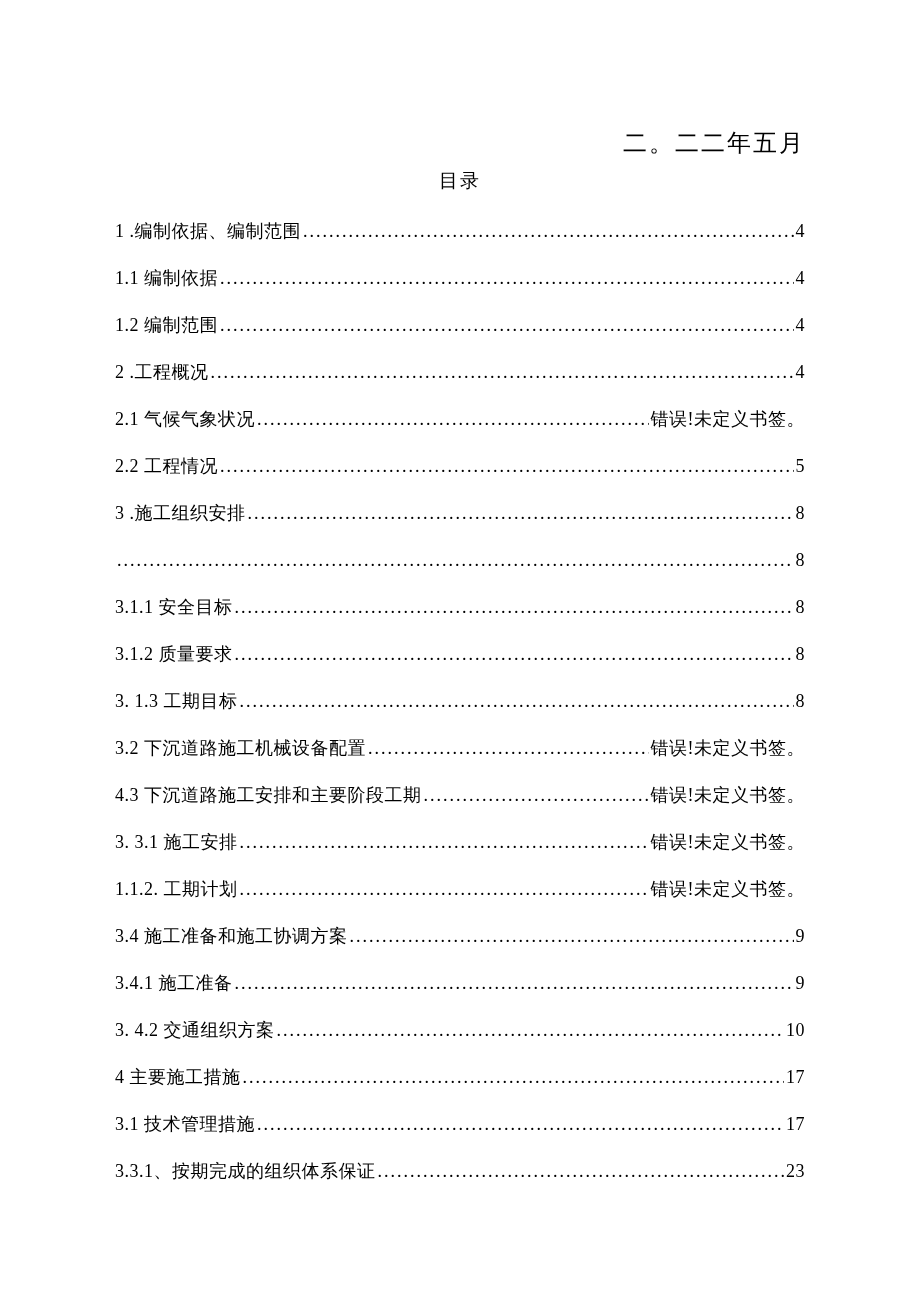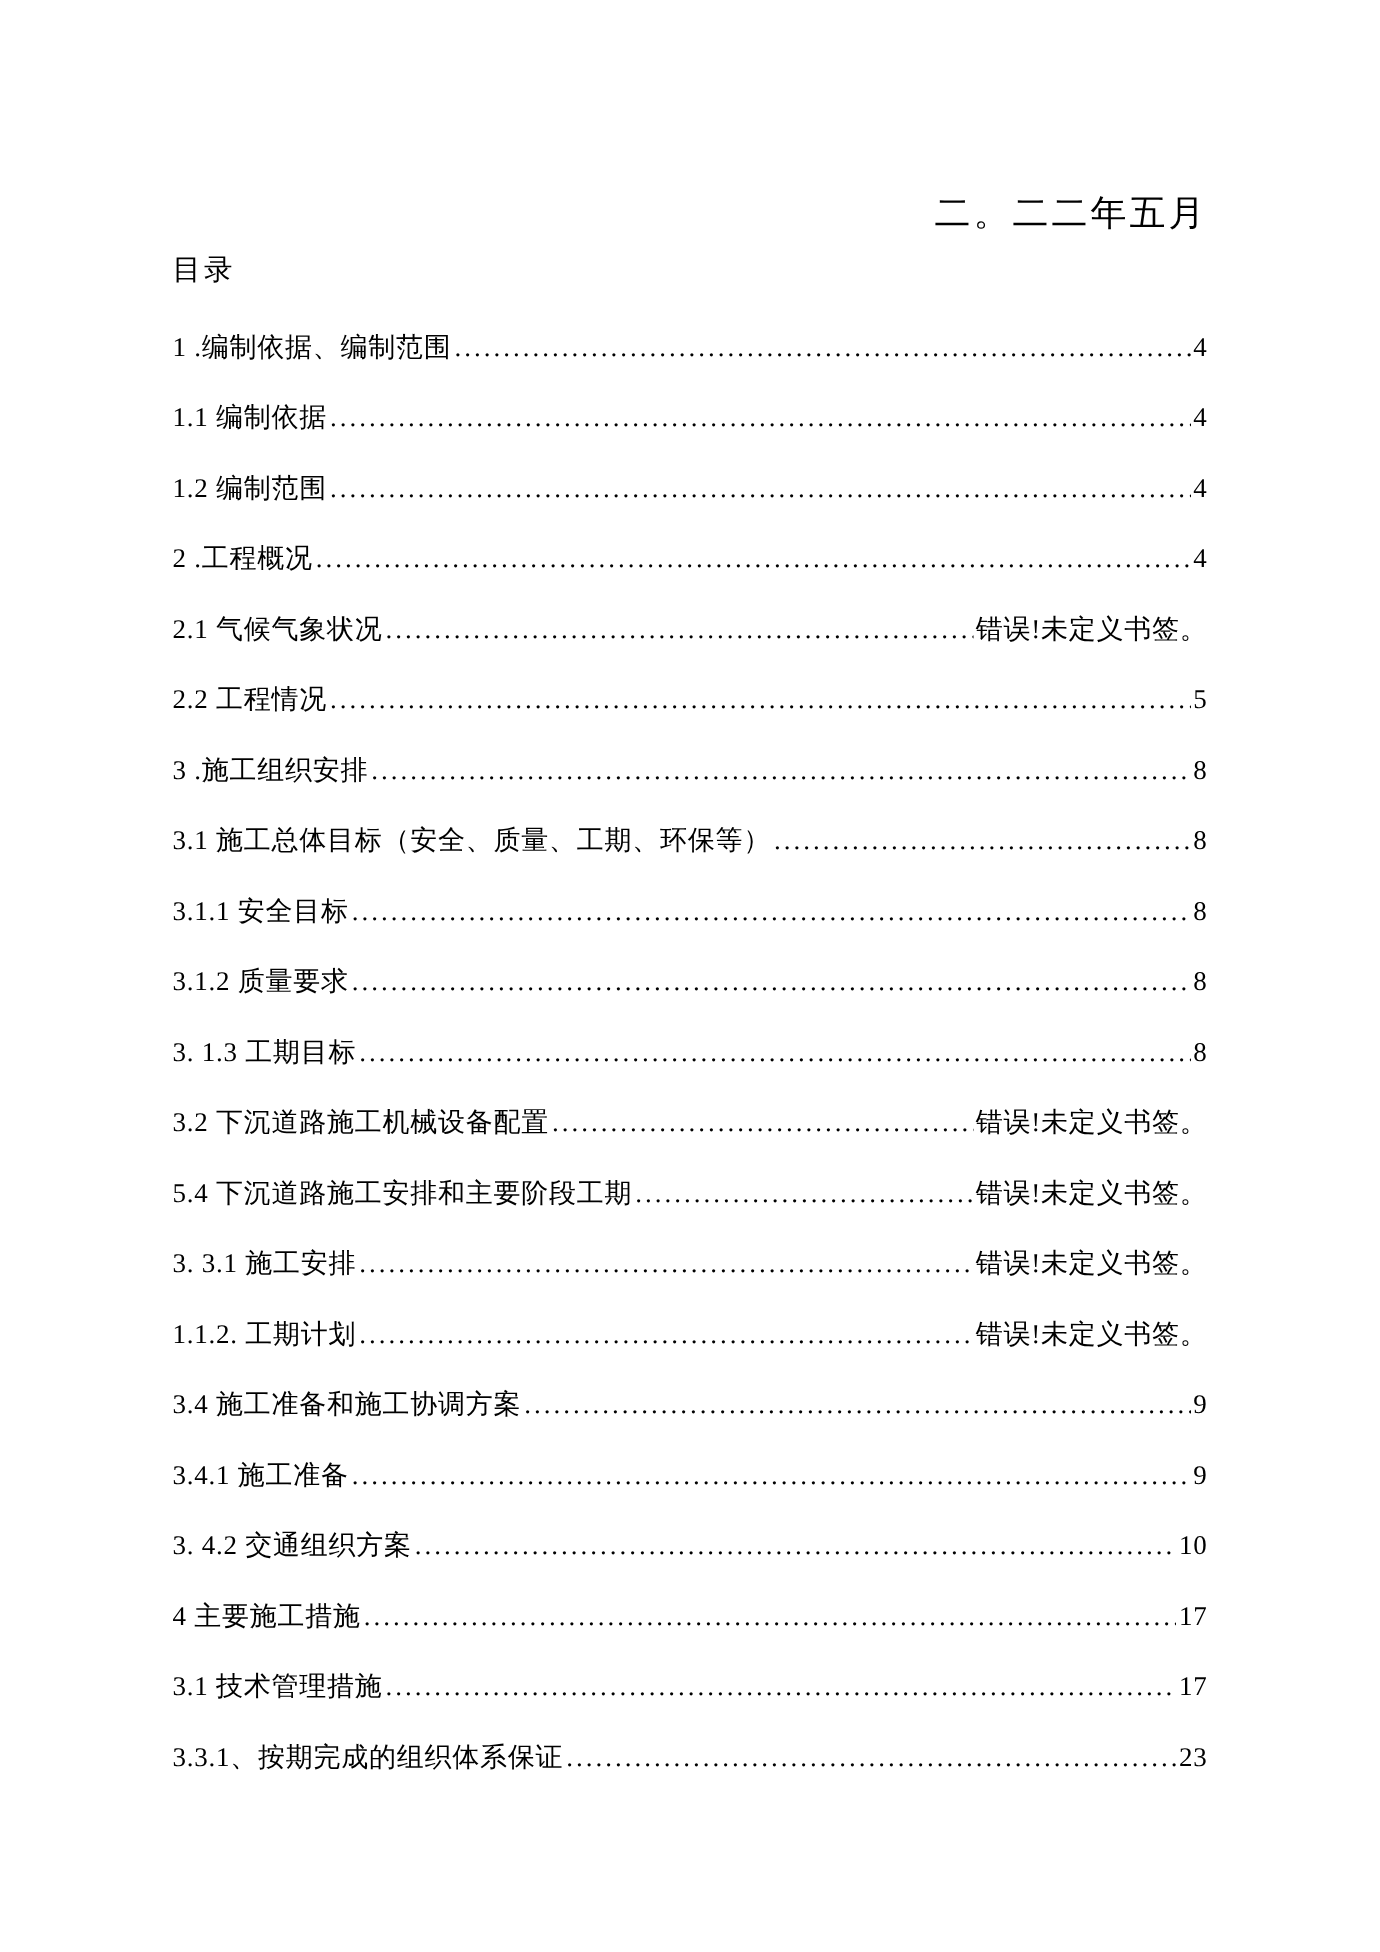--- a/index.html
+++ b/index.html
@@ -14,21 +14,21 @@
       line-height: 1.5;
     }
     .title {
       text-align: right;
       font-size: 24px;
       font-weight: normal;
       letter-spacing: 2px;
       margin-bottom: 6px;
     }
     .subtitle {
-      text-align: left;
+      text-align: center;
       font-size: 19px;
       margin-bottom: 22px;
       letter-spacing: 2px;
     }
     .toc-entry {
       display: flex;
       align-items: baseline;
       margin-bottom: 20px;
       white-space: nowrap;
       font-size: 18px;
@@ -92,21 +92,20 @@
       <span class="toc-label">2.2 工程情况 </span>
       <span class="toc-dots"></span>
       <span class="toc-page">5</span>
     </div>
     <div class="toc-entry">
       <span class="toc-label">3 .施工组织安排 </span>
       <span class="toc-dots"></span>
       <span class="toc-page">8</span>
     </div>
     <div class="toc-entry">
-      <span class="toc-label">3.1 施工总体目标（安全、质量、工期、环保等） </span>
       <span class="toc-dots"></span>
       <span class="toc-page">8</span>
     </div>
     <div class="toc-entry">
       <span class="toc-label">3.1.1 安全目标</span>
       <span class="toc-dots"></span>
       <span class="toc-page">8</span>
     </div>
     <div class="toc-entry">
       <span class="toc-label">3.1.2 质量要求</span>
@@ -117,21 +116,21 @@
       <span class="toc-label">3. 1.3 工期目标 </span>
       <span class="toc-dots"></span>
       <span class="toc-page">8</span>
     </div>
     <div class="toc-entry">
       <span class="toc-label">3.2 下沉道路施工机械设备配置</span>
       <span class="toc-dots"></span>
       <span class="toc-page">错误!未定义书签。</span>
     </div>
     <div class="toc-entry">
-      <span class="toc-label">5.4 下沉道路施工安排和主要阶段工期</span>
+      <span class="toc-label">4.3 下沉道路施工安排和主要阶段工期</span>
       <span class="toc-dots"></span>
       <span class="toc-page">错误!未定义书签。</span>
     </div>
     <div class="toc-entry">
       <span class="toc-label">3. 3.1 施工安排</span>
       <span class="toc-dots"></span>
       <span class="toc-page">错误!未定义书签。</span>
     </div>
     <div class="toc-entry">
       <span class="toc-label">1.1.2. 工期计划</span>

